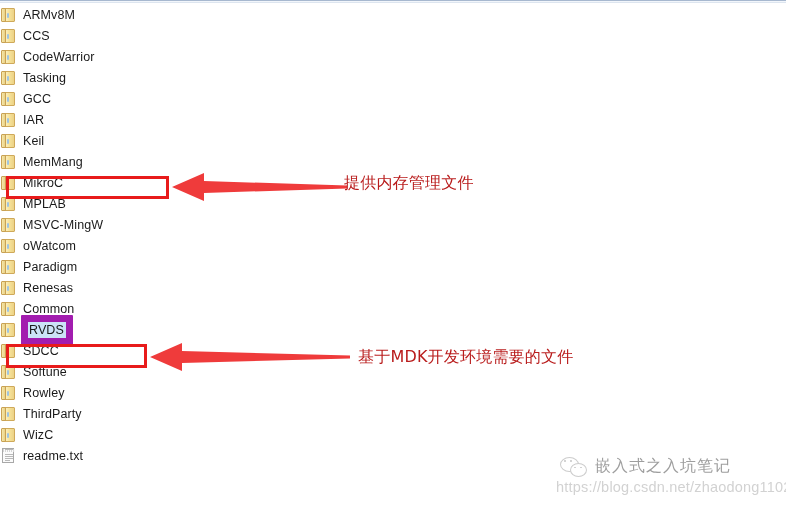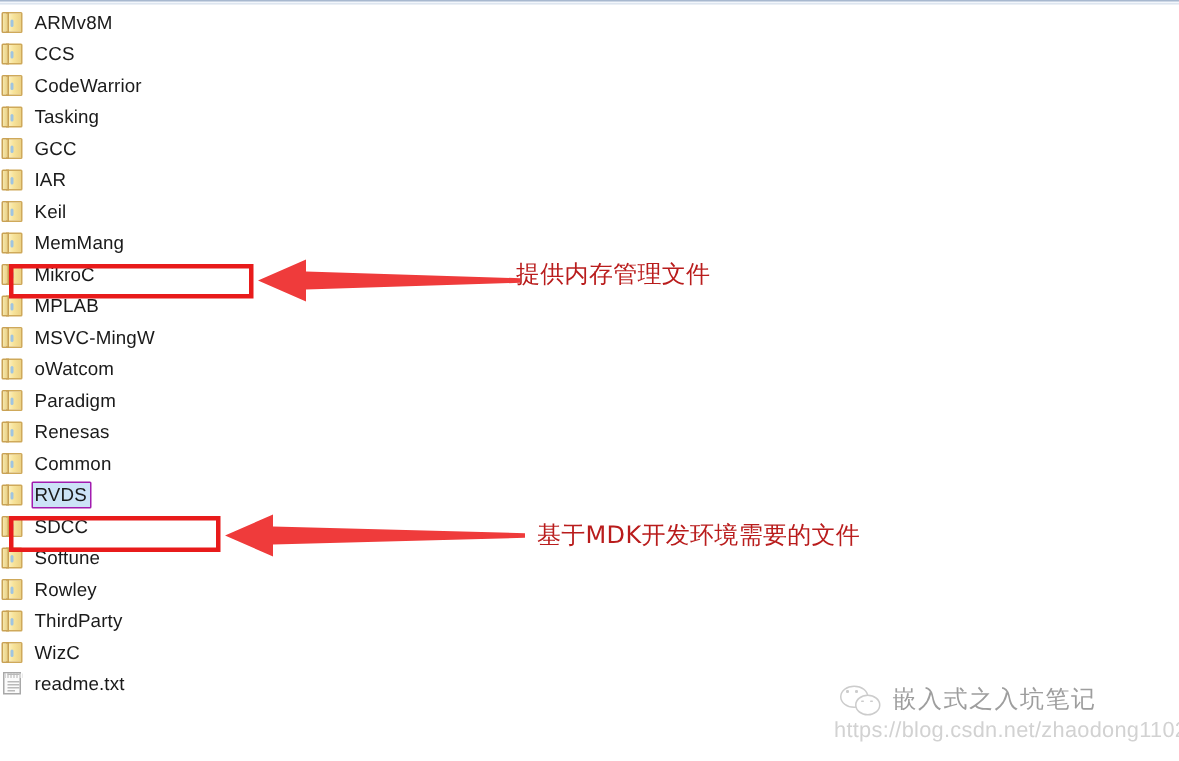--- a/index.html
+++ b/index.html
@@ -114,21 +114,21 @@
   .file-label {
     font-size: 12.5px;
     color: #1a1a1a;
     line-height: 16px;
     white-space: nowrap;
     padding: 1px 3px 1px 2px;
     letter-spacing: 0.1px;
   }
   .file-row.selected .file-label {
     background: #cce3f7;
-    border: 1px solid #a21caf;
+    border: 7px solid #a21caf;
     padding: 0px 2px 0px 1px;
     border-radius: 1px;
   }
 
   
   .redbox {
     position: absolute;
     border: 3px solid #e81b1b;
     box-sizing: border-box;
     pointer-events: none;

